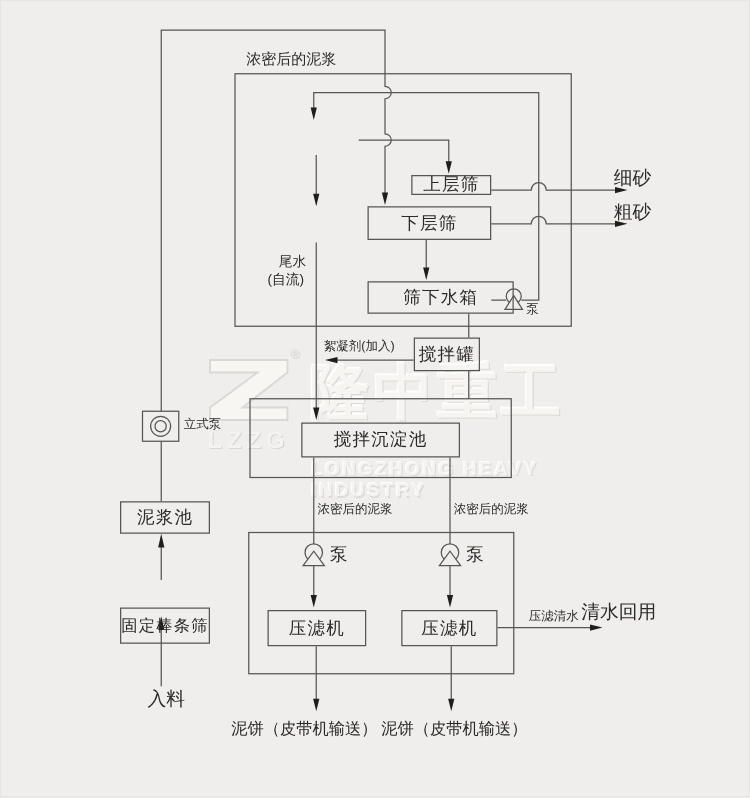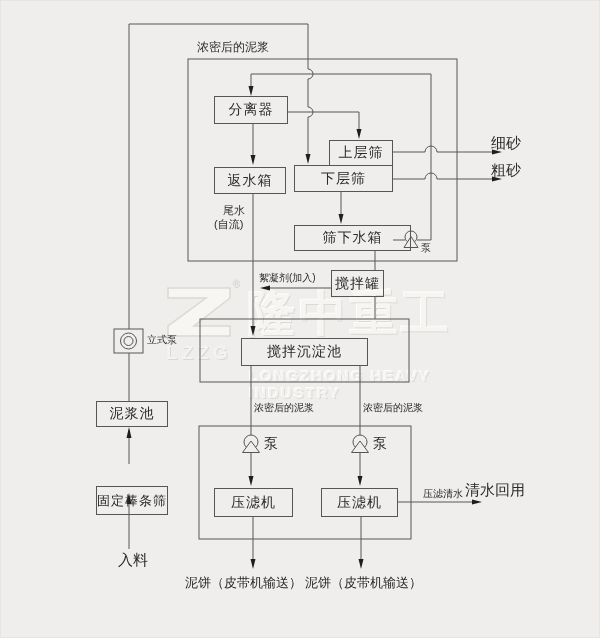--- a/index.html
+++ b/index.html
@@ -116,24 +116,22 @@
     <g fill="#efeeec">
       <circle cx="250" cy="441" r="7"></circle>
       <polygon points="241.5,451.5 258.5,451.5 250,440"></polygon>
     </g>
     <g fill="#efeeec">
       <circle cx="359" cy="441" r="7"></circle>
       <polygon points="350.5,451.5 367.5,451.5 359,440"></polygon>
     </g>
   </svg>
 
-  <div class="box" style="left:213px;top:95px;width:74px;height:28px;">分离器</div>
-  <div class="box" style="left:328px;top:139px;width:64px;height:26px;">上层筛</div>
+  <div class="box" style="left:328px;top:139px;width:64px;height:16px;">上层筛</div>
   <div class="box" style="left:293px;top:164px;width:99px;height:27px;">下层筛</div>
-  <div class="box" style="left:213px;top:166px;width:72px;height:27px;">返水箱</div>
   <div class="box" style="left:293px;top:224px;width:117px;height:26px;">筛下水箱</div>
   <div class="box" style="left:330px;top:269px;width:53px;height:27px;">搅拌罐</div>
   <div class="box" style="left:240px;top:337px;width:127px;height:28px;">搅拌沉淀池</div>
   <div class="box" style="left:95px;top:400px;width:72px;height:26px;">泥浆池</div>
   <div class="box" style="left:95px;top:485px;width:72px;height:29px;font-size:13px;">固定棒条筛</div>
   <div class="box" style="left:213px;top:487px;width:79px;height:29px;">压滤机</div>
   <div class="box" style="left:320px;top:487px;width:77px;height:29px;">压滤机</div>
 
   <div class="lbl" style="left:196px;top:40px;font-size:12px;">浓密后的泥浆</div>
   <div class="lbl" style="left:490px;top:133px;font-size:15px;">细砂</div>

